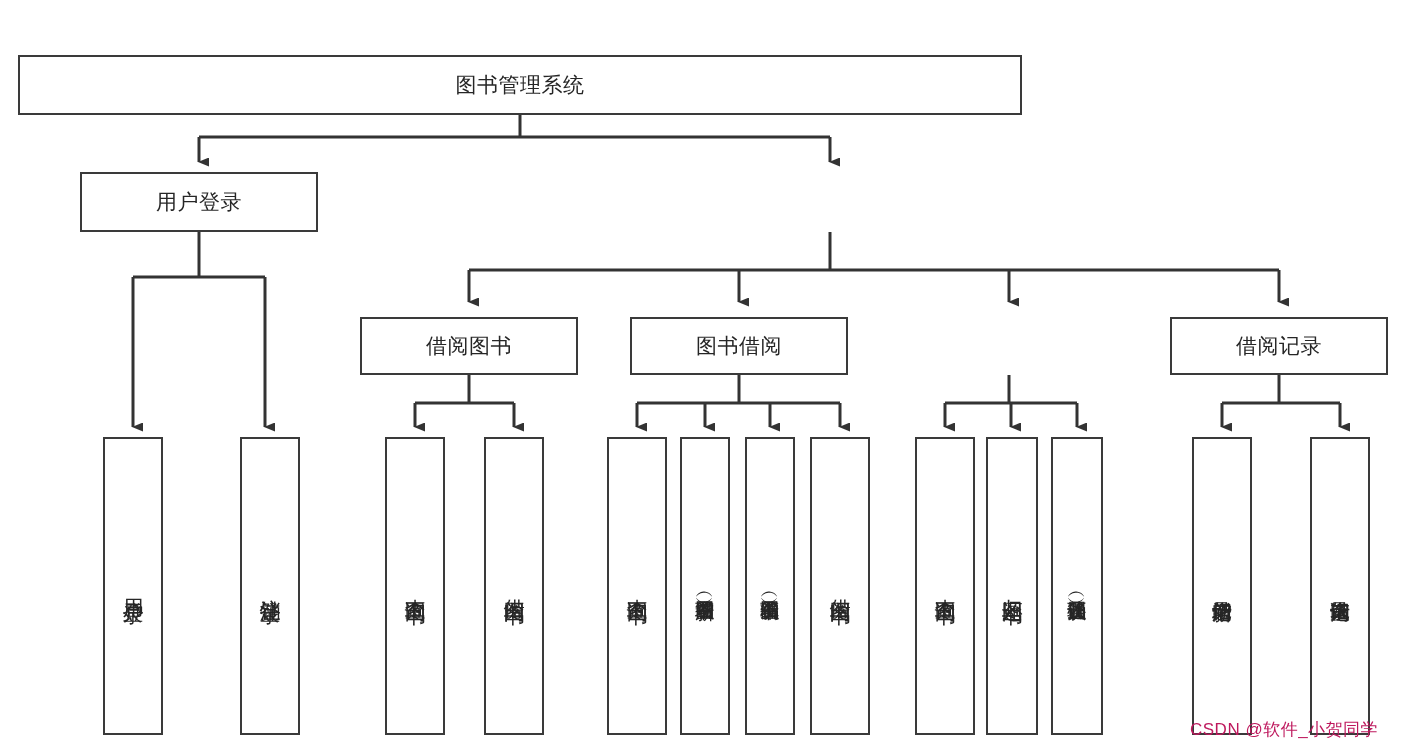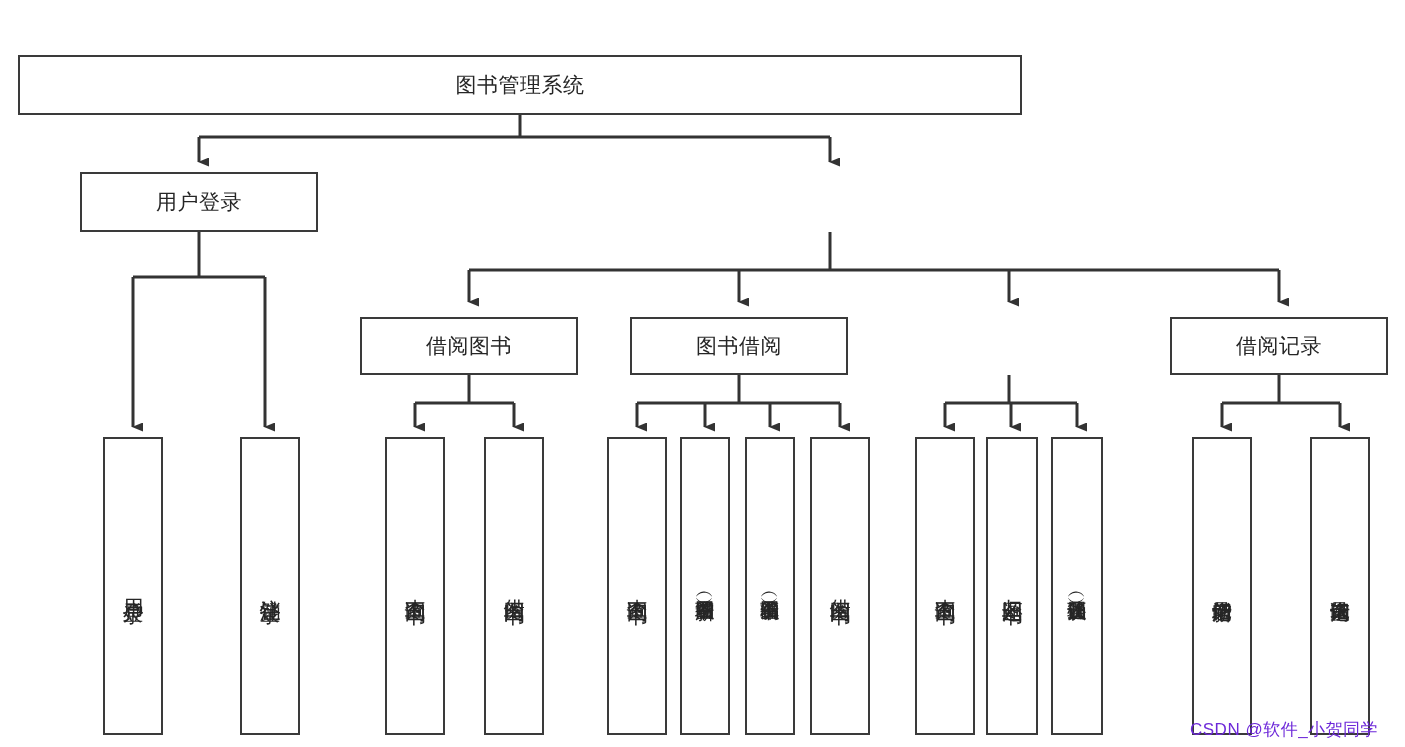--- a/index.html
+++ b/index.html
@@ -57,21 +57,21 @@
   }
   .node.vert .vlabel {
     writing-mode: vertical-rl;
     text-orientation: upright;
     display: block;
     text-align: center;
   }
   .watermark {
     position: absolute;
     font-size: 17px;
-    color: #6d28d9;
+    color: #be185d;
     white-space: nowrap;
     letter-spacing: 0.5px;
     font-family: "Liberation Sans", "DejaVu Sans", sans-serif;
   }
 </style>
 </head>
 <body>
 
 <div id="canvas">
 

